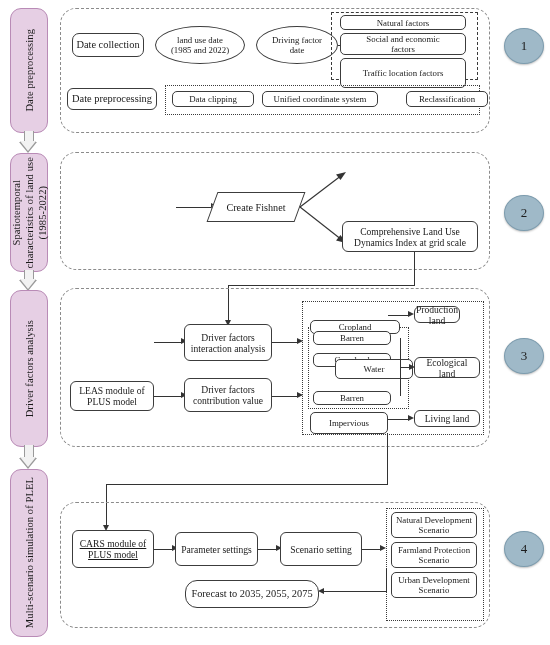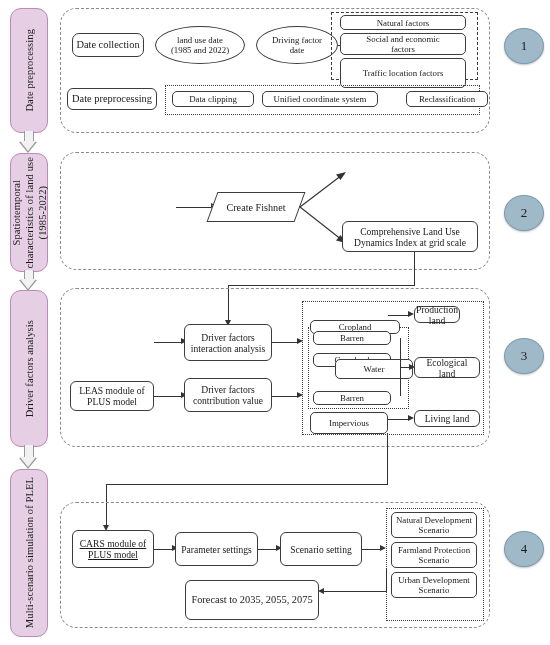--- a/index.html
+++ b/index.html
@@ -398,17 +398,17 @@
   </div>
   <div class="node sm" style="left:391px;top:572px;width:86px;height:26px;">
     <span>Urban Development
 Scenario</span>
   </div>
 
   <div class="ln lnv" style="left:386px;top:568px;width:1.1px;height:24px;"></div>
   <div class="ln lnh" style="left:324px;top:591px;width:63px;height:1.1px;"></div>
   <div class="ahead l" style="left:318px;top:588px;"></div>
 
-  <div class="node lg" style="left:185px;top:580px;width:134px;height:40px;">
+  <div class="node lg" style="left:185px;top:580px;width:134px;height:28px;border-radius:12px;">
     <span>Forecast to 2035, 2055, 2075</span>
   </div>
 
 </div>
 
 </body></html>

